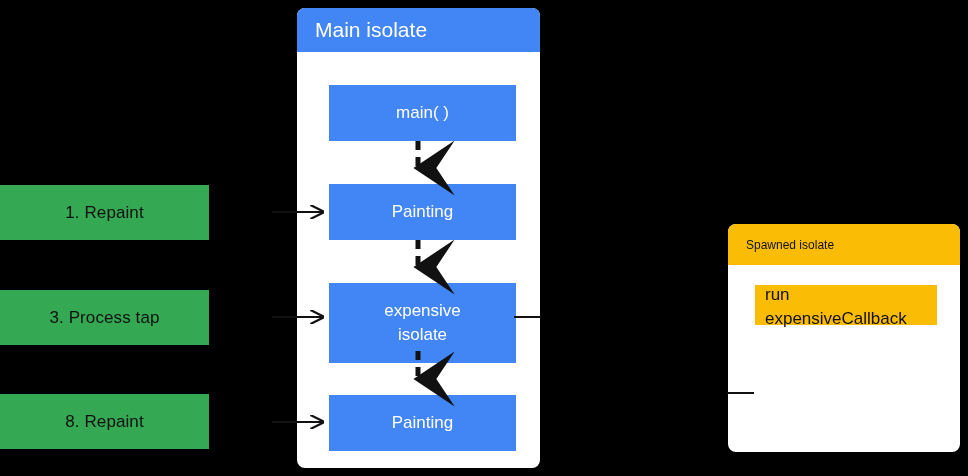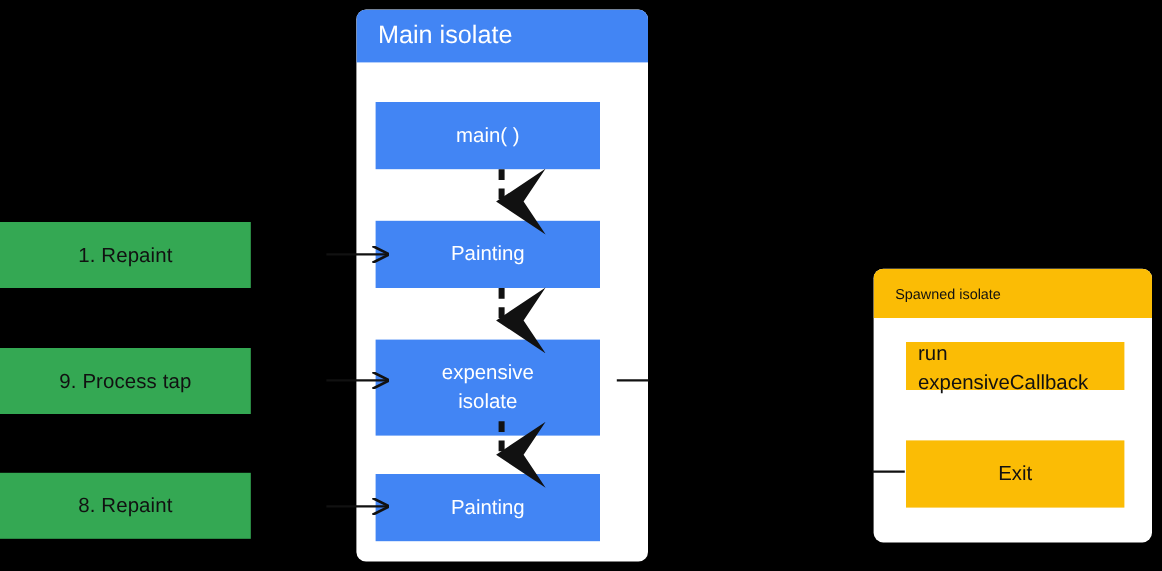--- a/index.html
+++ b/index.html
@@ -73,21 +73,21 @@
   #spawned-isolate-panel .panel-header {
     background: #FBBC05;
     color: #111111;
     height: 41px;
     font-size: 12px;
   }
 
   
   .node-blue {
     position: absolute;
-    left: 16px;
+    left: 32px;
     width: 187px;
     background: #4285F4;
     color: #FFFFFF;
     display: flex;
     align-items: center;
     justify-content: center;
     text-align: center;
     font-size: 17px;
     line-height: 24px;
   }
@@ -137,21 +137,21 @@
 </style>
 </head>
 <body>
 
 <div id="stage">
 
   <div class="step-box step-1">
     <span>1. Repaint</span>
   </div>
   <div class="step-box step-2">
-    <span>9. Process tap</span>
+    <span>3. Process tap</span>
   </div>
   <div class="step-box step-3">
     <span>8. Repaint</span>
   </div>
 
   <div class="panel" id="main-isolate-panel">
     <div class="panel-header">
       <span>Main isolate</span>
     </div>
 
@@ -178,23 +178,20 @@
   <div class="panel" id="spawned-isolate-panel">
     <div class="panel-header">
       <span>Spawned isolate</span>
     </div>
 
     <div class="node-yellow" id="node-run-callback">
       <div>run</div>
       <div>expensiveCallback</div>
     </div>
 
-    <div class="node-yellow" id="node-exit">
-      <span>Exit</span>
-    </div>
   </div>
 
   <svg id="connectors" viewBox="0 0 968 476" width="968" height="476">
     <defs>
       <marker id="arrow-solid" viewBox="0 0 10 10" refX="9" refY="5" markerWidth="7" markerHeight="7" orient="auto-start-reverse">
         <path d="M 0 0 L 10 5 L 0 10" fill="none" stroke="#111111" stroke-width="1.6"></path>
       </marker>
       <marker id="arrow-fat" viewBox="0 0 12 12" refX="6" refY="10" markerWidth="11" markerHeight="11" orient="auto">
         <path d="M 0 2 L 6 11 L 12 2 L 6 6 Z" fill="#111111"></path>
       </marker>

